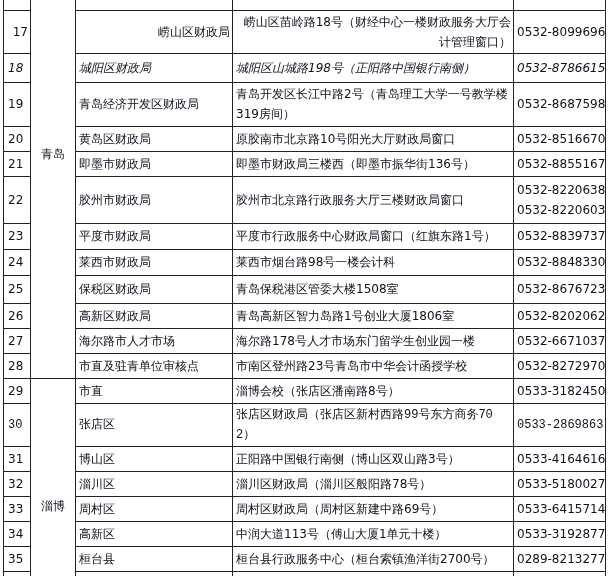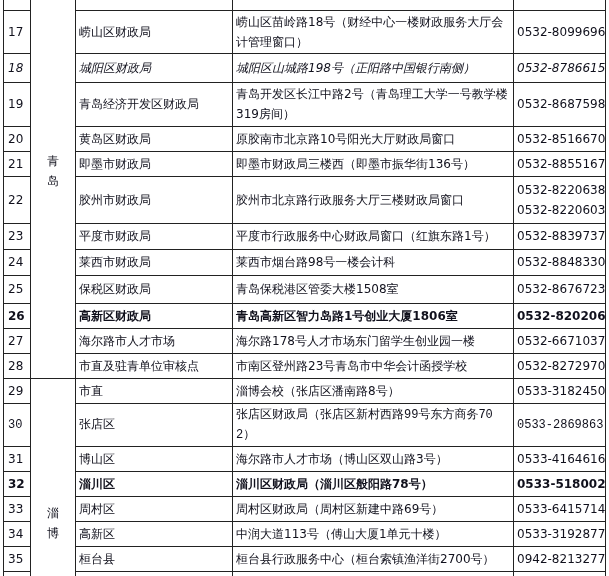--- a/index.html
+++ b/index.html
@@ -25,21 +25,21 @@
     line-height: 20px;
     padding: 1px 2px 1px 3px;
     vertical-align: middle;
     overflow: hidden;
     word-break: break-all;
   }
   td.num-cell { padding-left: 4px; }
   td.city-cell {
     vertical-align: top;
     text-align: center;
-    padding: 12px;
+    padding: 5px;
   }
   td.city-cell .city-label { display: block; }
   td.city-cell.city-0 .city-label { margin-top: 140px; }
   td.city-cell.city-1 .city-label { margin-top: 112px; }
   td.phone-cell { padding-left: 3px; }
   .phone-line { display: block; white-space: nowrap; }
   tr.partial-row td { border-top: none; }
 </style>
 </head>
 <body>
@@ -56,21 +56,21 @@
     <tbody>
         <tr class="partial-row" style="height: 11px;">
           <td class="num-cell"></td>
           <td class="city-cell city-0" rowspan="13">
             <span class="city-label">青岛</span>
           </td>
           <td class="office-cell"></td>
           <td class="address-cell"></td>
           <td class="phone-cell"></td>
         </tr>
-        <tr style="height: 40px;">
+        <tr style="height: 40px; text-align: right;">
           <td class="num-cell">17</td>
           <td class="office-cell">崂山区财政局</td>
           <td class="address-cell">崂山区苗岭路18号（财经中心一楼财政服务大厅会计管理窗口）</td>
           <td class="phone-cell">
             <span class="phone-line">0532-80996967</span>
           </td>
         </tr>
         <tr style="height: 29px; font-style: italic;">
           <td class="num-cell">18</td>
           <td class="office-cell">城阳区财政局</td>
@@ -129,21 +129,21 @@
           </td>
         </tr>
         <tr style="height: 28px;">
           <td class="num-cell">25</td>
           <td class="office-cell">保税区财政局</td>
           <td class="address-cell">青岛保税港区管委大楼1508室</td>
           <td class="phone-cell">
             <span class="phone-line">0532-86767231</span>
           </td>
         </tr>
-        <tr style="height: 25px; font-weight: bold;">
+        <tr style="height: 25px;">
           <td class="num-cell">26</td>
           <td class="office-cell">高新区财政局</td>
           <td class="address-cell">青岛高新区智力岛路1号创业大厦1806室</td>
           <td class="phone-cell">
             <span class="phone-line">0532-82020625</span>
           </td>
         </tr>
         <tr style="height: 25px;">
           <td class="num-cell">27</td>
           <td class="office-cell">海尔路市人才市场</td>
@@ -175,26 +175,26 @@
           <td class="num-cell">30</td>
           <td class="office-cell">张店区</td>
           <td class="address-cell">张店区财政局（张店区新村西路99号东方商务702）</td>
           <td class="phone-cell">
             <span class="phone-line">0533-2869863</span>
           </td>
         </tr>
         <tr style="height: 25px; margin-left: 40px;">
           <td class="num-cell">31</td>
           <td class="office-cell">博山区</td>
-          <td class="address-cell">海尔路市人才市场（博山区双山路3号）</td>
+          <td class="address-cell">正阳路中国银行南侧（博山区双山路3号）</td>
           <td class="phone-cell">
             <span class="phone-line">0533-4164616</span>
           </td>
         </tr>
-        <tr style="height: 25px; font-weight: bold;">
+        <tr style="height: 25px;">
           <td class="num-cell">32</td>
           <td class="office-cell">淄川区</td>
           <td class="address-cell">淄川区财政局（淄川区般阳路78号）</td>
           <td class="phone-cell">
             <span class="phone-line">0533-5180027</span>
           </td>
         </tr>
         <tr style="height: 25px;">
           <td class="num-cell">33</td>
           <td class="office-cell">周村区</td>
@@ -209,21 +209,21 @@
           <td class="address-cell">中润大道113号（傅山大厦1单元十楼）</td>
           <td class="phone-cell">
             <span class="phone-line">0533-3192877</span>
           </td>
         </tr>
         <tr style="height: 25px;">
           <td class="num-cell">35</td>
           <td class="office-cell">桓台县</td>
           <td class="address-cell">桓台县行政服务中心（桓台索镇渔洋街2700号）</td>
           <td class="phone-cell">
-            <span class="phone-line">0942-8213277</span>
+            <span class="phone-line">0289-8213277</span>
           </td>
         </tr>
         <tr style="height: 25px;">
           <td class="num-cell">36</td>
           <td class="office-cell">沂源县</td>
           <td class="address-cell">沂源县财政局（沂源县财政局胜利路12号）</td>
           <td class="phone-cell">
             <span class="phone-line">0533-3238822</span>
           </td>
         </tr>

